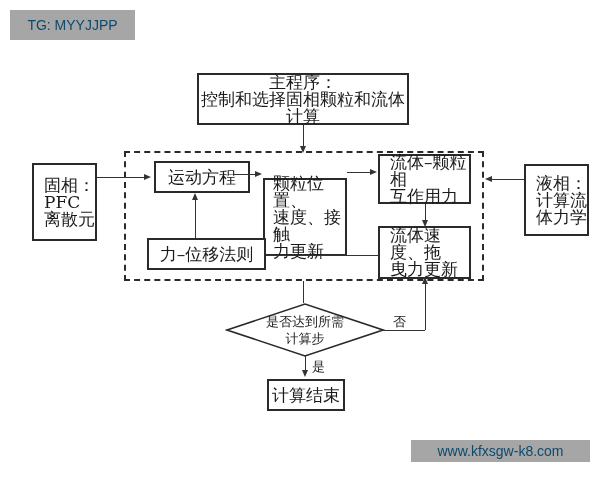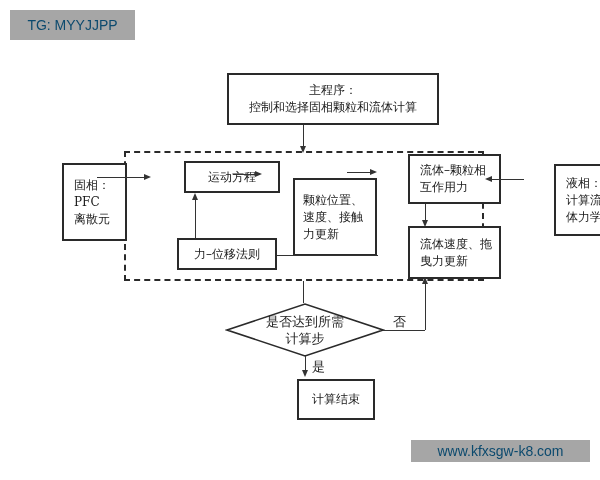--- a/index.html
+++ b/index.html
@@ -1,19 +1,19 @@
 <!DOCTYPE html>
 <html><head>
 <meta charset="utf-8">
 <style>
   html, body { margin:0; padding:0; }
   body { width:600px; height:480px; background:#ffffff; position:relative; overflow:hidden;
          font-family: "DejaVu Serif", "Liberation Serif", serif; color:#1a1a1a; }
   .box { position:absolute; border:2px solid #2a2a2a; background:#fff; box-sizing:border-box;
-         font-size:12px; line-height:17px;margin-left:30px; }
+         font-size:17px; line-height:17px; }
   .center { display:flex; align-items:center; justify-content:center; text-align:center; }
   .left { padding-left:10px; display:flex; flex-direction:column; justify-content:center; }
   .line { position:absolute; background:#333; }
   .arrow { position:absolute; width:0; height:0; }
   .a-right { border-top:3px solid transparent; border-bottom:3px solid transparent; border-left:7px solid #333; }
   .a-left  { border-top:3px solid transparent; border-bottom:3px solid transparent; border-right:7px solid #333; }
   .a-up    { border-left:3px solid transparent; border-right:3px solid transparent; border-bottom:7px solid #333; }
   .a-down  { border-left:3px solid transparent; border-right:3px solid transparent; border-top:7px solid #333; }
   .dashed { position:absolute; border:2px dashed #2a2a2a; box-sizing:border-box; }
   .wm { position:absolute; background:#a6a6a6; color:#0c4a6e; font-family:"Liberation Sans", sans-serif;
@@ -59,34 +59,34 @@
 计算流
 体力学</div>
 <div class="line" style="left:492px;top:179px;width:32px;height:1px;"></div>
 <div class="arrow a-left" style="left:485px;top:176px;"></div>
 
 <div class="box left pre" style="left:378px;top:226px;width:93px;height:53px;">流体速度、拖
 曳力更新</div>
 <div class="line" style="left:255px;top:255px;width:123px;height:1px;"></div>
 <div class="arrow a-left" style="left:248px;top:252px;"></div>
 
-<div class="box center" style="left:147px;top:238px;width:100px;height:32px;">力–位移法则</div>
+<div class="box center" style="left:147px;top:238px;width:119px;height:32px;">力–位移法则</div>
 <div class="line" style="left:195px;top:200px;width:1px;height:38px;"></div>
 <div class="arrow a-up" style="left:192px;top:193px;"></div>
 
 <div class="line" style="left:303px;top:281px;width:1px;height:22px;"></div>
 
 <svg style="position:absolute;left:225px;top:302px;" width="160" height="56">
   <polygon points="2,28 80,2 158,28 80,54" fill="#fff" stroke="#2a2a2a" stroke-width="1.6"></polygon>
 </svg>
 <div class="lbl center pre" style="left:245px;top:312px;width:120px;height:36px;line-height:17px;">是否达到所需
 计算步</div>
 
 <div class="line" style="left:383px;top:330px;width:42px;height:1px;"></div>
 <div class="line" style="left:425px;top:284px;width:1px;height:46px;"></div>
 <div class="arrow a-up" style="left:422px;top:277px;"></div>
 <div class="lbl" style="left:393px;top:313px;">否</div>
 
 <div class="line" style="left:305px;top:356px;width:1px;height:15px;"></div>
 <div class="arrow a-down" style="left:302px;top:370px;"></div>
 <div class="lbl" style="left:312px;top:358px;">是</div>
 
-<div class="box center" style="left:267px;top:379px;width:78px;height:41px;">计算结束</div>
+<div class="box center" style="left:267px;top:379px;width:78px;height:32px;">计算结束</div>
 
 </body></html>

